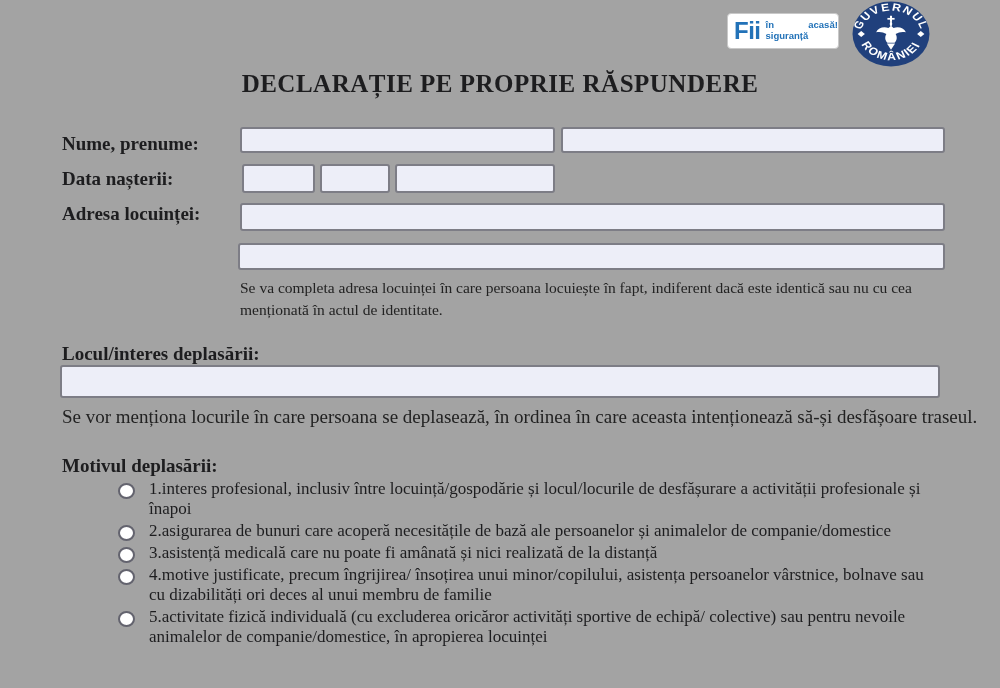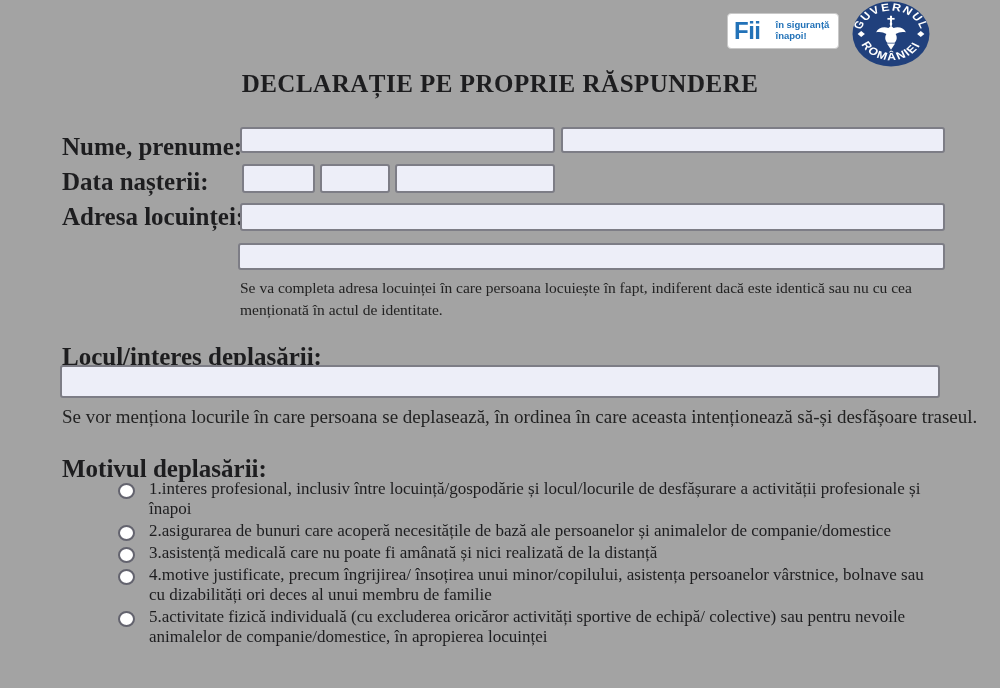--- a/index.html
+++ b/index.html
@@ -29,41 +29,41 @@
     border-radius:4px;
     display:flex;align-items:center;
     padding:2px 6px;
     font-family:"Liberation Sans", sans-serif;
   }
   .badge-big{
     font-size:24px;font-weight:bold;color:var(--accent);
     line-height:1;letter-spacing:-0.5px;
   }
   .badge-lines{
-    display:flex;flex-direction:column;
-    margin-left:15px;
+    display:flex;flex-direction:row;
+    margin-left:5px;
     font-size:9.5px;font-weight:bold;color:var(--accent);
     line-height:1.15;
   }
   .seal{position:absolute;left:852px;top:1px;width:78px;height:66px;}
   .seal-disc{fill:var(--navy);}
   .seal text{
     font-family:"Liberation Sans", sans-serif;
     font-size:12px;font-weight:bold;fill:#ffffff;letter-spacing:1.5px;
   }
   
   .title{
     position:absolute;left:0;right:0;top:70px;
     text-align:center;
     font-size:25px;font-weight:bold;letter-spacing:0.5px;
   }
   
   .flabel{
     position:absolute;left:62px;
-    font-size:25px;font-weight:bold;white-space:nowrap;
+    font-size:19px;font-weight:bold;white-space:nowrap;
   }
   .lbl-name{top:133px;}
   .lbl-birth{top:168px;}
   .lbl-addr{top:203px;}
   .ibox{
     position:absolute;
     background:var(--input-fill);
     border:2px solid var(--input-border);
     border-radius:3px;
     font-family:"Liberation Serif", serif;
@@ -110,21 +110,21 @@
 </style>
 </head>
 <body>
 
 <div class="page">
 
   <div class="badge">
     <span class="badge-big">Fii</span>
     <span class="badge-lines">
       <span>în siguranță</span>
-      <span>înapoi!</span>
+      <span>acasă!</span>
     </span>
   </div>
 
   <svg class="seal" viewBox="0 0 76 76" preserveAspectRatio="none" aria-hidden="true">
     <circle class="seal-disc" cx="38" cy="38" r="37.5"></circle>
     <defs>
       <path id="sealTop" d="M 8 41 A 30 30 0 0 1 68 41"></path>
       <path id="sealBot" d="M 6 36 A 32 32 0 0 0 70 36"></path>
     </defs>
     <text text-anchor="middle">

